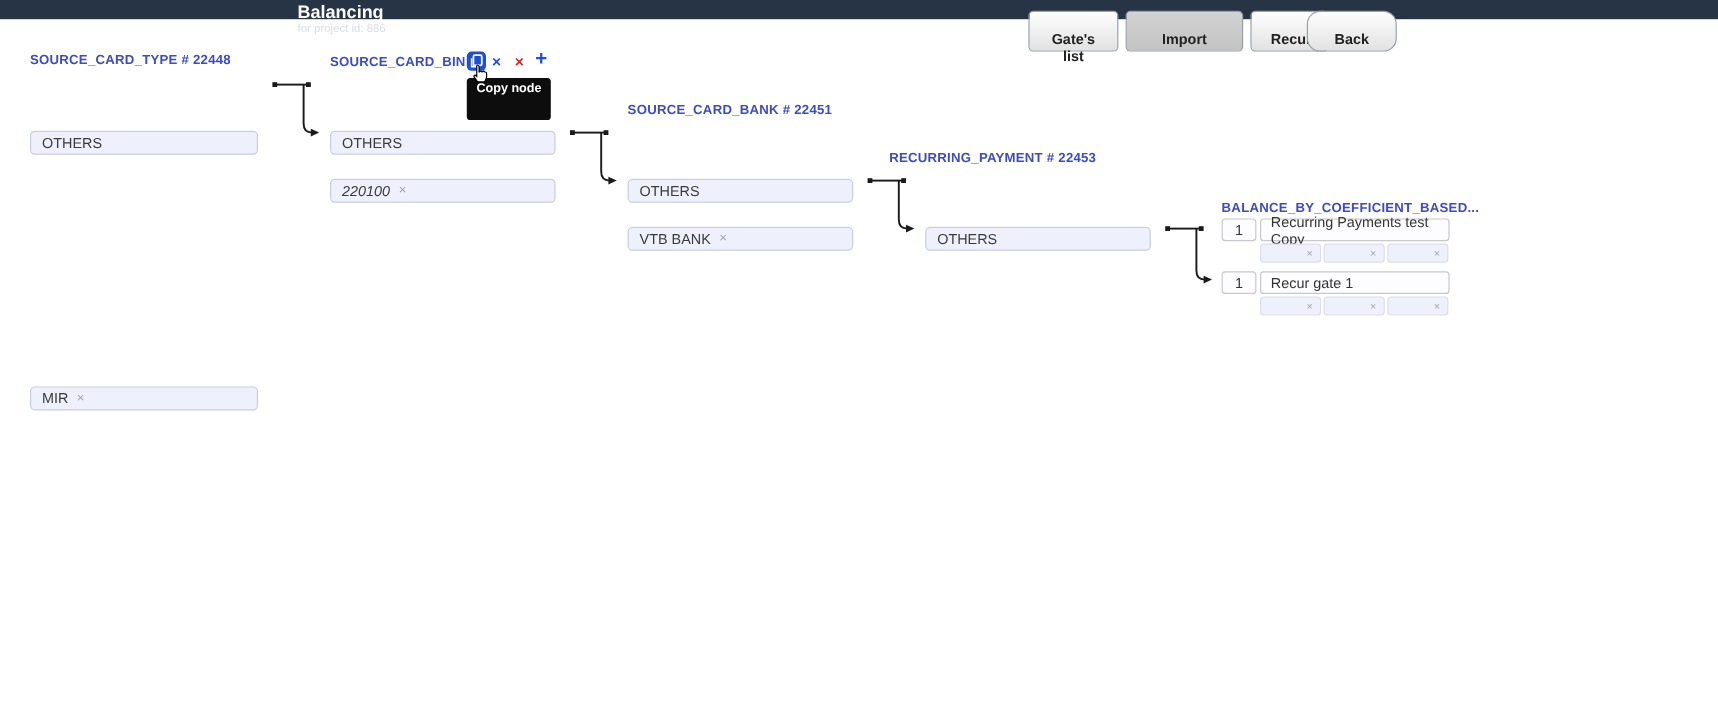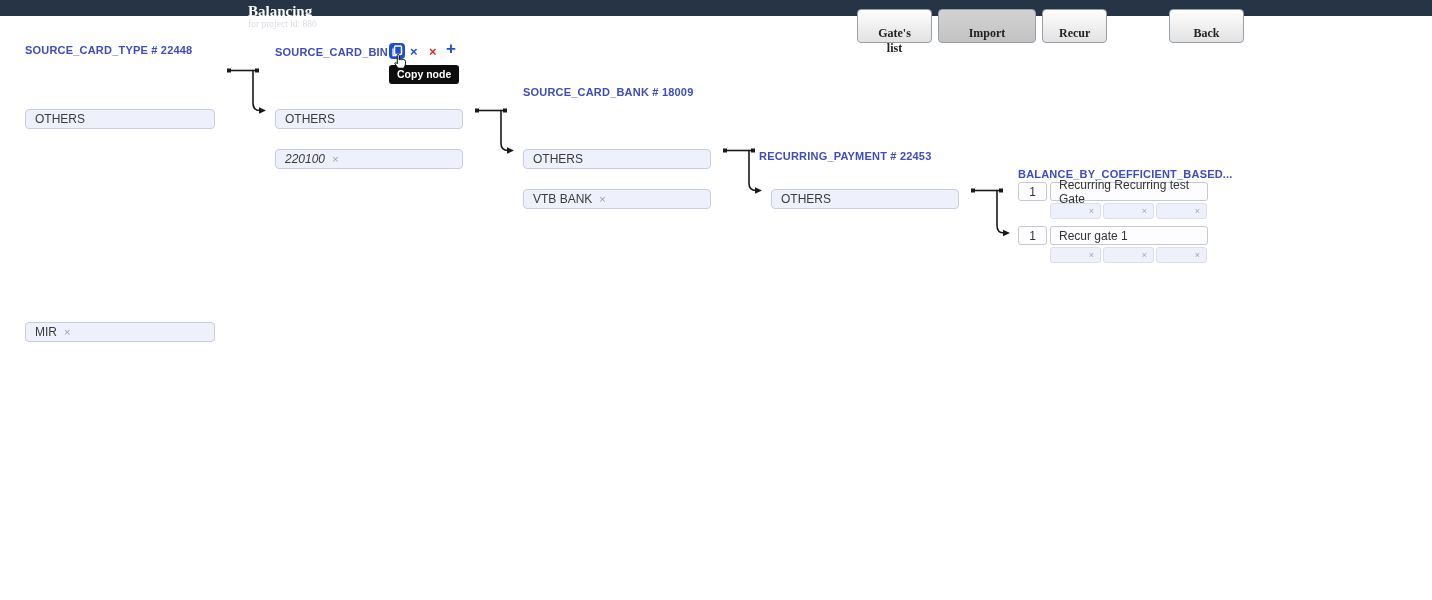--- a/index.html
+++ b/index.html
@@ -15,21 +15,20 @@
   body{
     width:1432px;height:600px;overflow:hidden;background:#fff;
     font-family:"Liberation Sans","DejaVu Sans",sans-serif;
   }
   .page{position:relative;width:1432px;height:600px;}
 
   
   .app-header{
     position:absolute;left:0;top:0;width:1432px;height:16px;
     background:var(--header-bg);
-    font-family:Liberation Serif, serif;
   }
   .title-block{position:absolute;left:248px;top:3px;color:#fff;}
   .app-title{font-size:15px;font-weight:bold;line-height:16px;}
   .app-subtitle{font-size:9.5px;color:#d8dde4;line-height:11px;}
   .hbtn{
     position:absolute;top:9px;height:24px;
     background:linear-gradient(#fefefe,#e2e2e2);
     border:1px solid #97a0a9;border-radius:4px;
     font-family:inherit;font-size:12px;font-weight:bold;color:#222;
     cursor:pointer;padding:16px;
@@ -61,21 +60,21 @@
   .copy-btn{
     left:389px;top:43px;width:16px;height:16px;border-radius:4px;
     background:var(--icon-blue);display:flex;align-items:center;justify-content:center;
   }
   .x-blue{left:410px;top:44px;font-size:13px;font-weight:bold;color:var(--icon-blue);}
   .x-red{left:429px;top:44px;font-size:13px;font-weight:bold;color:var(--icon-red);}
   .plus-blue{left:446px;top:41px;font-size:17px;font-weight:bold;color:var(--icon-blue);}
 
   .tooltip{
     position:absolute;left:389px;top:65px;background:#0d0d0d;color:#fff;
-    font-size:10.5px;font-weight:bold;border-radius:3px;padding:3px 8px 4px;
+    font-size:10.5px;font-weight:bold;border-radius:3px;padding:3px 8px 20px;
     white-space:nowrap;z-index:5;
   }
   .cursor{position:absolute;left:391px;top:53px;z-index:6;pointer-events:none;}
 
   
   .gate-box{
     position:absolute;height:19px;background:#fdfdff;border:1px solid #c8c8ce;
     border-radius:3px;display:flex;align-items:center;font-size:12px;color:#333;
   }
   .coef{width:29px;justify-content:center;}
@@ -93,21 +92,21 @@
 <div class="page">
 
   <div class="app-header">
     <div class="title-block">
       <div class="app-title">Balancing</div>
       <div class="app-subtitle">for project id: 886</div>
     </div>
     <button class="hbtn" style="left:857px;width:75px;">Gate's list</button>
     <button class="hbtn pressed" style="left:938px;width:98px;">Import</button>
     <button class="hbtn" style="left:1042px;width:65px;">Recur</button>
-    <button class="hbtn" style="left:1169px;width:75px;">Back</button>
+    <button class="hbtn" style="left:1089px;width:75px;border-radius:11px;">Back</button>
   </div>
 
   <div class="canvas">
 
     <svg class="connectors" width="1432" height="600">
 
       <g>
         <rect x="227" y="68.5" width="4" height="4"></rect>
         <line x1="230" y1="70.5" x2="256" y2="70.5"></line>
         <rect x="255" y="68.5" width="4" height="4"></rect>
@@ -166,38 +165,38 @@
       </svg>
     </span>
     <div class="chip" style="left:275px;top:61px;width:188px;">
       <span>OTHERS</span>
     </div>
     <div class="chip" style="left:275px;top:101px;width:188px;font-style:italic;">
       <span>220100</span>
       <span class="x">×</span>
     </div>
 
-    <div class="col-title" style="left:523px;top:86px;">SOURCE_CARD_BANK # 18009</div>
+    <div class="col-title" style="left:523px;top:86px;">SOURCE_CARD_BANK # 22451</div>
     <div class="chip" style="left:523px;top:101px;width:188px;">
       <span>OTHERS</span>
     </div>
     <div class="chip" style="left:523px;top:141px;width:188px;">
       <span>VTB BANK</span>
       <span class="x">×</span>
     </div>
 
-    <div class="col-title" style="left:759px;top:126px;margin-top:24px;">RECURRING_PAYMENT # 22453</div>
+    <div class="col-title" style="left:741px;top:126px;">RECURRING_PAYMENT # 22453</div>
     <div class="chip" style="left:771px;top:141px;width:188px;">
       <span>OTHERS</span>
     </div>
 
     <div class="col-title" style="left:1018px;top:168px;">BALANCE_BY_COEFFICIENT_BASED...</div>
 
     <div class="gate-box coef" style="left:1018px;top:182px;">1</div>
-    <div class="gate-box gname" style="left:1050px;top:182px;">Recurring Recurring test Gate</div>
+    <div class="gate-box gname" style="left:1050px;top:182px;">Recurring Payments test Copy</div>
     <div class="mini" style="left:1050px;top:203px;">
         <span>×</span>
       </div>
     <div class="mini" style="left:1103px;top:203px;">
         <span>×</span>
       </div>
     <div class="mini" style="left:1156px;top:203px;">
         <span>×</span>
       </div>
 

